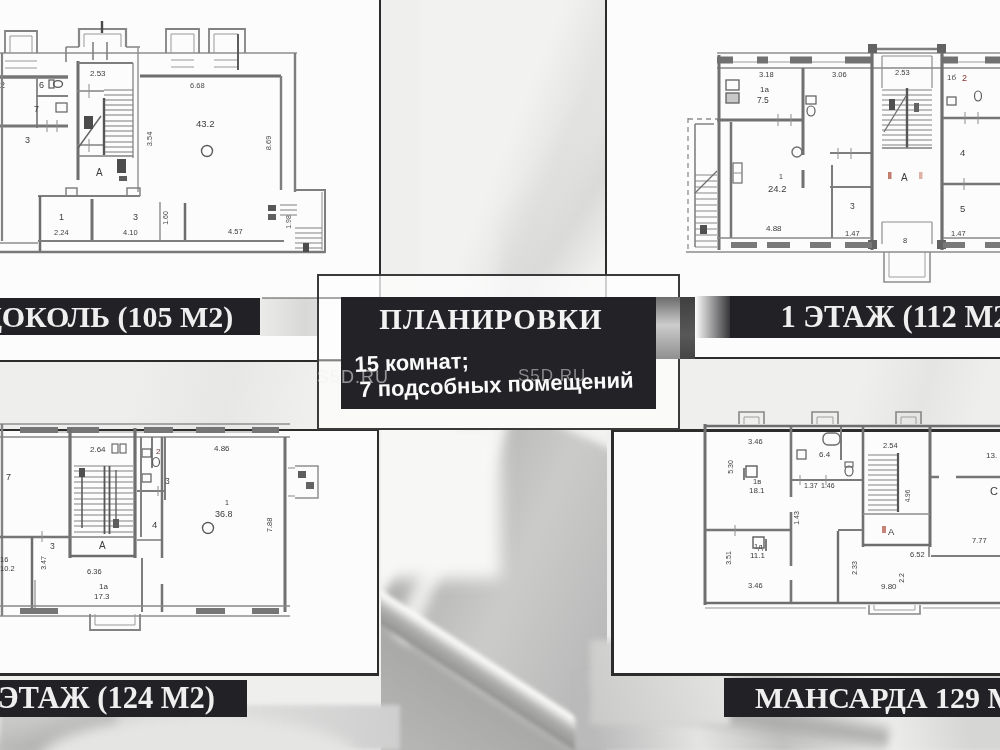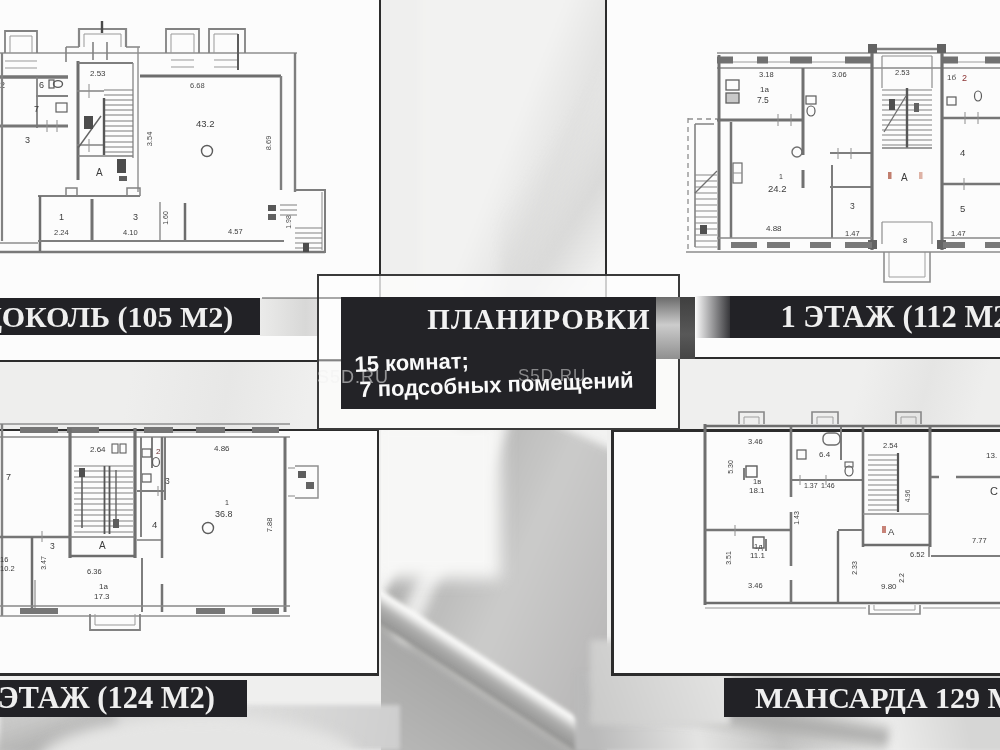--- a/index.html
+++ b/index.html
@@ -604,21 +604,21 @@
 <div class="abs" style="left:695px;top:296px;width:42px;height:42px;background:linear-gradient(90deg,rgba(34,34,38,0),rgba(34,34,38,1) 92%);z-index:5;"></div>
 
 <div class="bar" style="left:730px;top:296px;width:339px;height:42px;font-size:30.5px;line-height:42px;text-align:center;">1 ЭТАЖ (112 М2)</div>
 
 <div class="bar" style="left:-57px;top:680px;width:304px;height:37px;font-size:30.5px;line-height:37px;text-align:center;">2 ЭТАЖ (124 М2)</div>
 
 <div class="bar" style="left:724px;top:678px;width:560px;height:39px;font-size:30px;line-height:39px;text-align:left;padding-left:31px;">МАНСАРДА 129 М2</div>
 
 <div class="abs" style="left:341px;top:297px;width:315px;height:112px;background:#232327;"></div>
 
-<div class="abs" style="left:341px;top:303px;width:300px;text-align:center;color:#f2f2f2;font-family:'Liberation Serif',serif;font-weight:bold;font-size:29px;letter-spacing:1px;margin-left:48px;">ПЛАНИРОВКИ</div>
+<div class="abs" style="left:341px;top:303px;width:300px;text-align:center;color:#f2f2f2;font-family:'Liberation Serif',serif;font-weight:bold;font-size:29px;letter-spacing:1px;">ПЛАНИРОВКИ</div>
 
 <div class="abs" style="left:354px;top:352px;width:300px;color:#fafafa;font-size:22px;font-weight:bold;transform:rotate(-2deg);transform-origin:0 0;">15 комнат;</div>
 
 <div class="abs" style="left:359px;top:377px;width:300px;color:#fafafa;font-size:22px;font-weight:bold;transform:rotate(-2deg);transform-origin:0 0;">7 подсобных помещений</div>
 
 <div class="abs" style="left:518px;top:366px;width:120px;color:rgba(220,220,220,0.55);font-size:17px;letter-spacing:1px;">S5D.RU</div>
 
 <div class="abs" style="left:317px;top:367px;width:120px;color:rgba(240,240,240,0.55);font-size:18px;letter-spacing:1px;">S5D.RU</div>
 
 </body></html>

